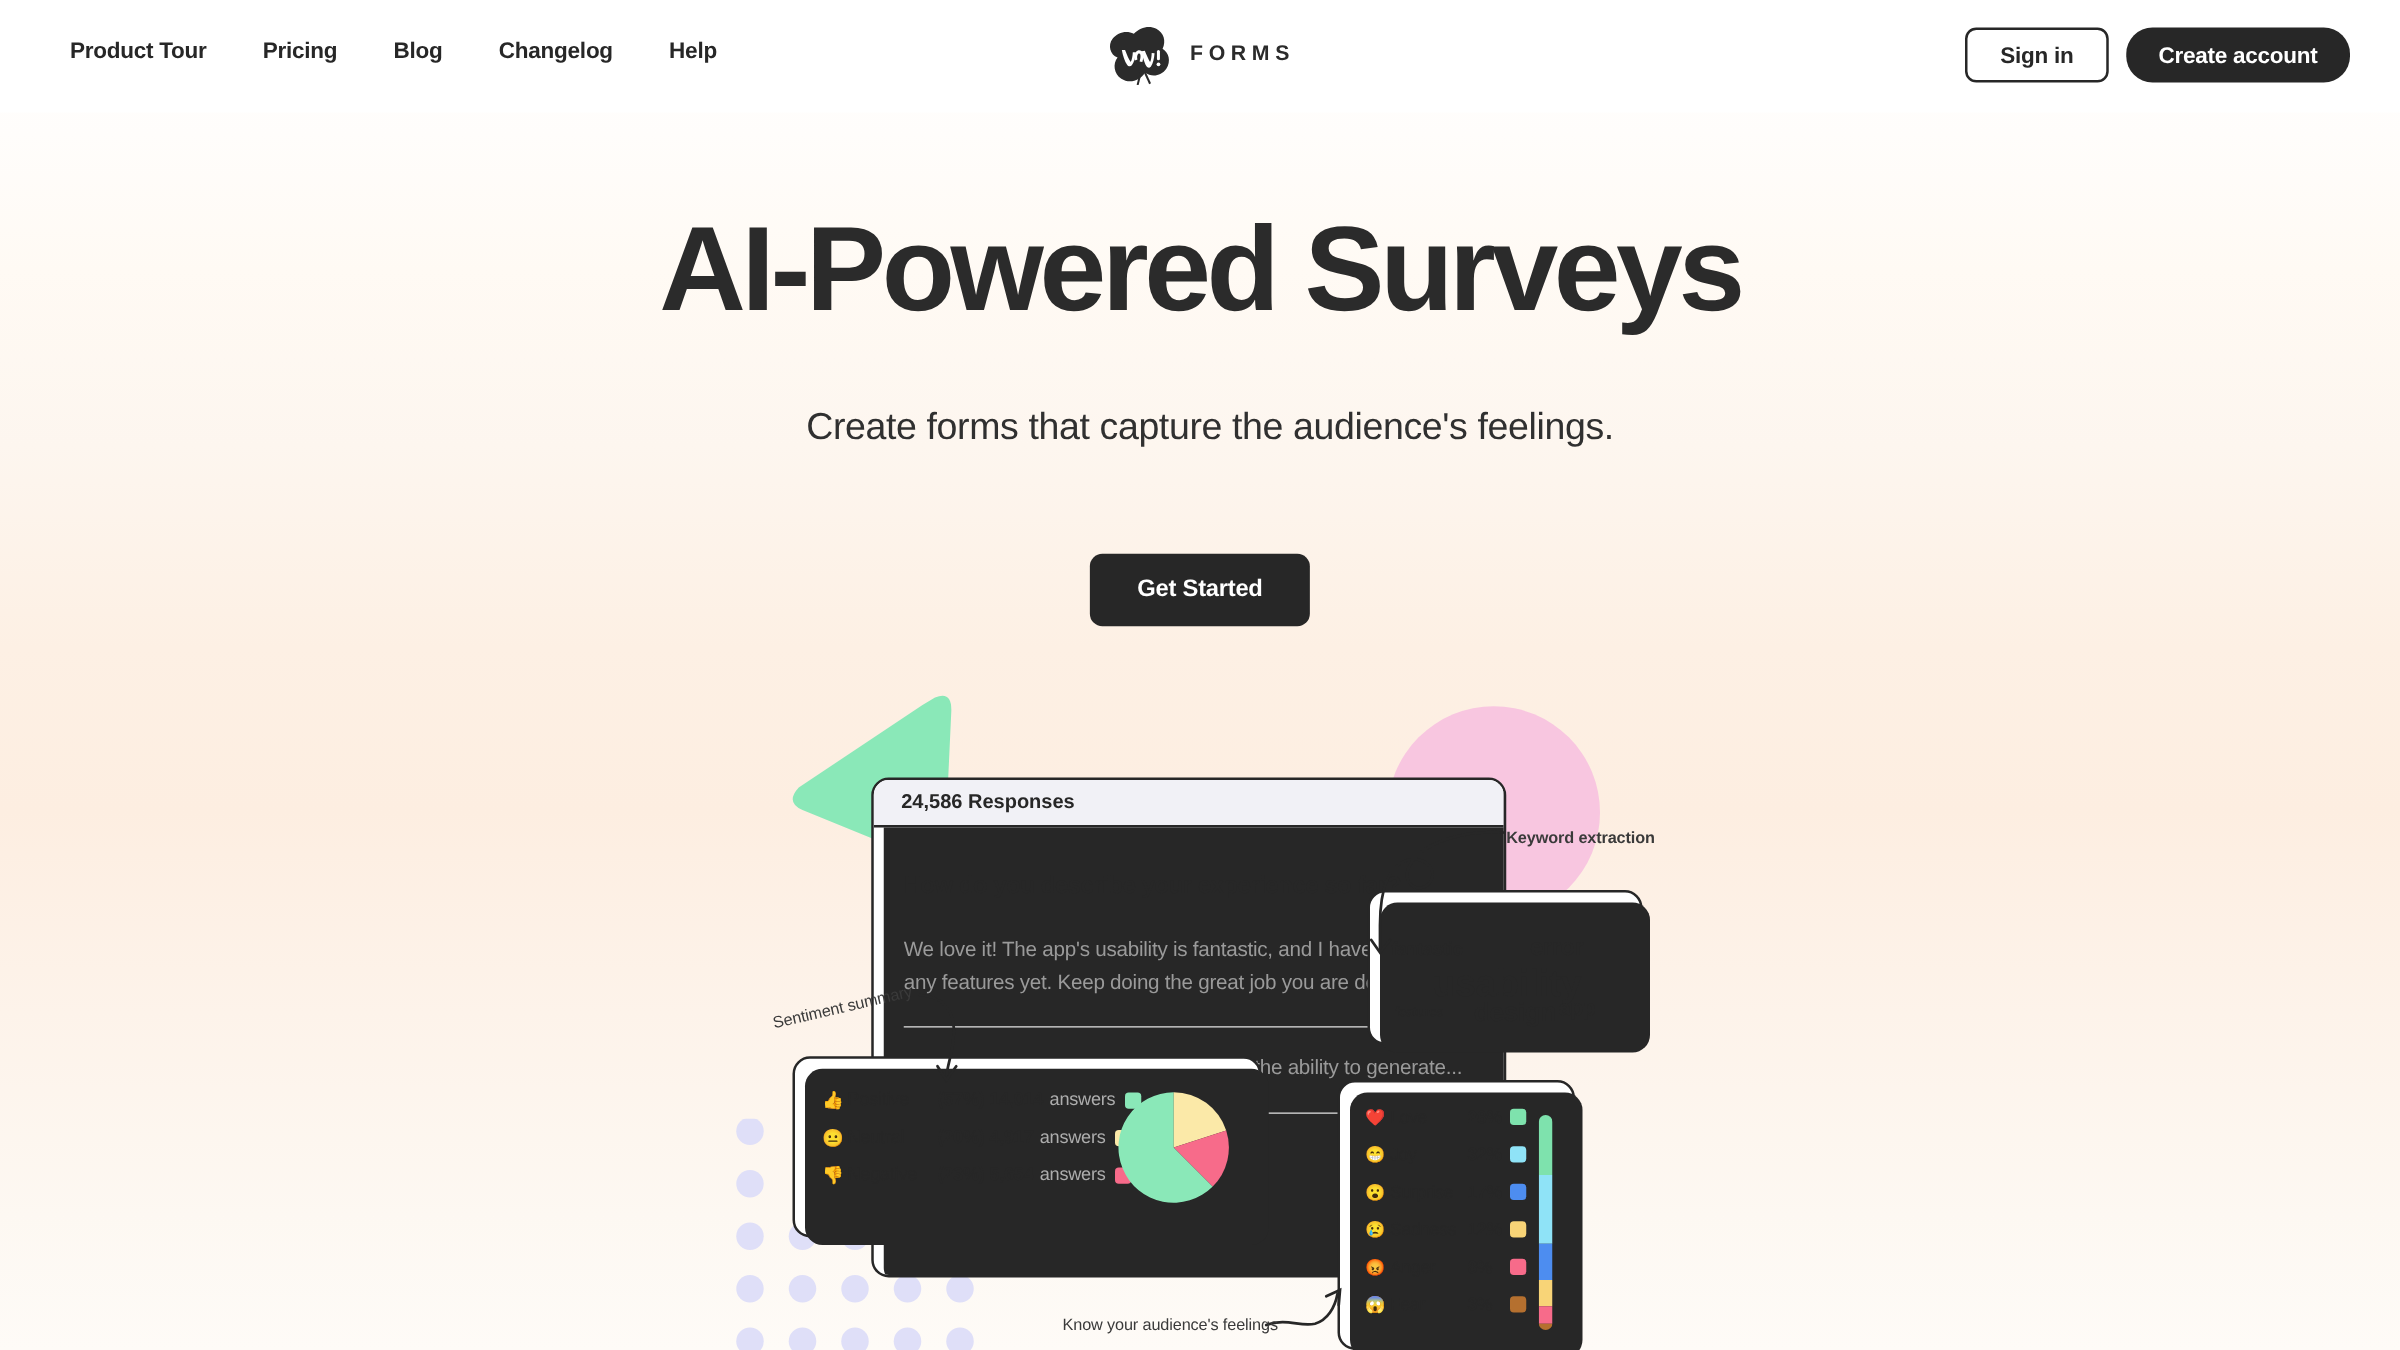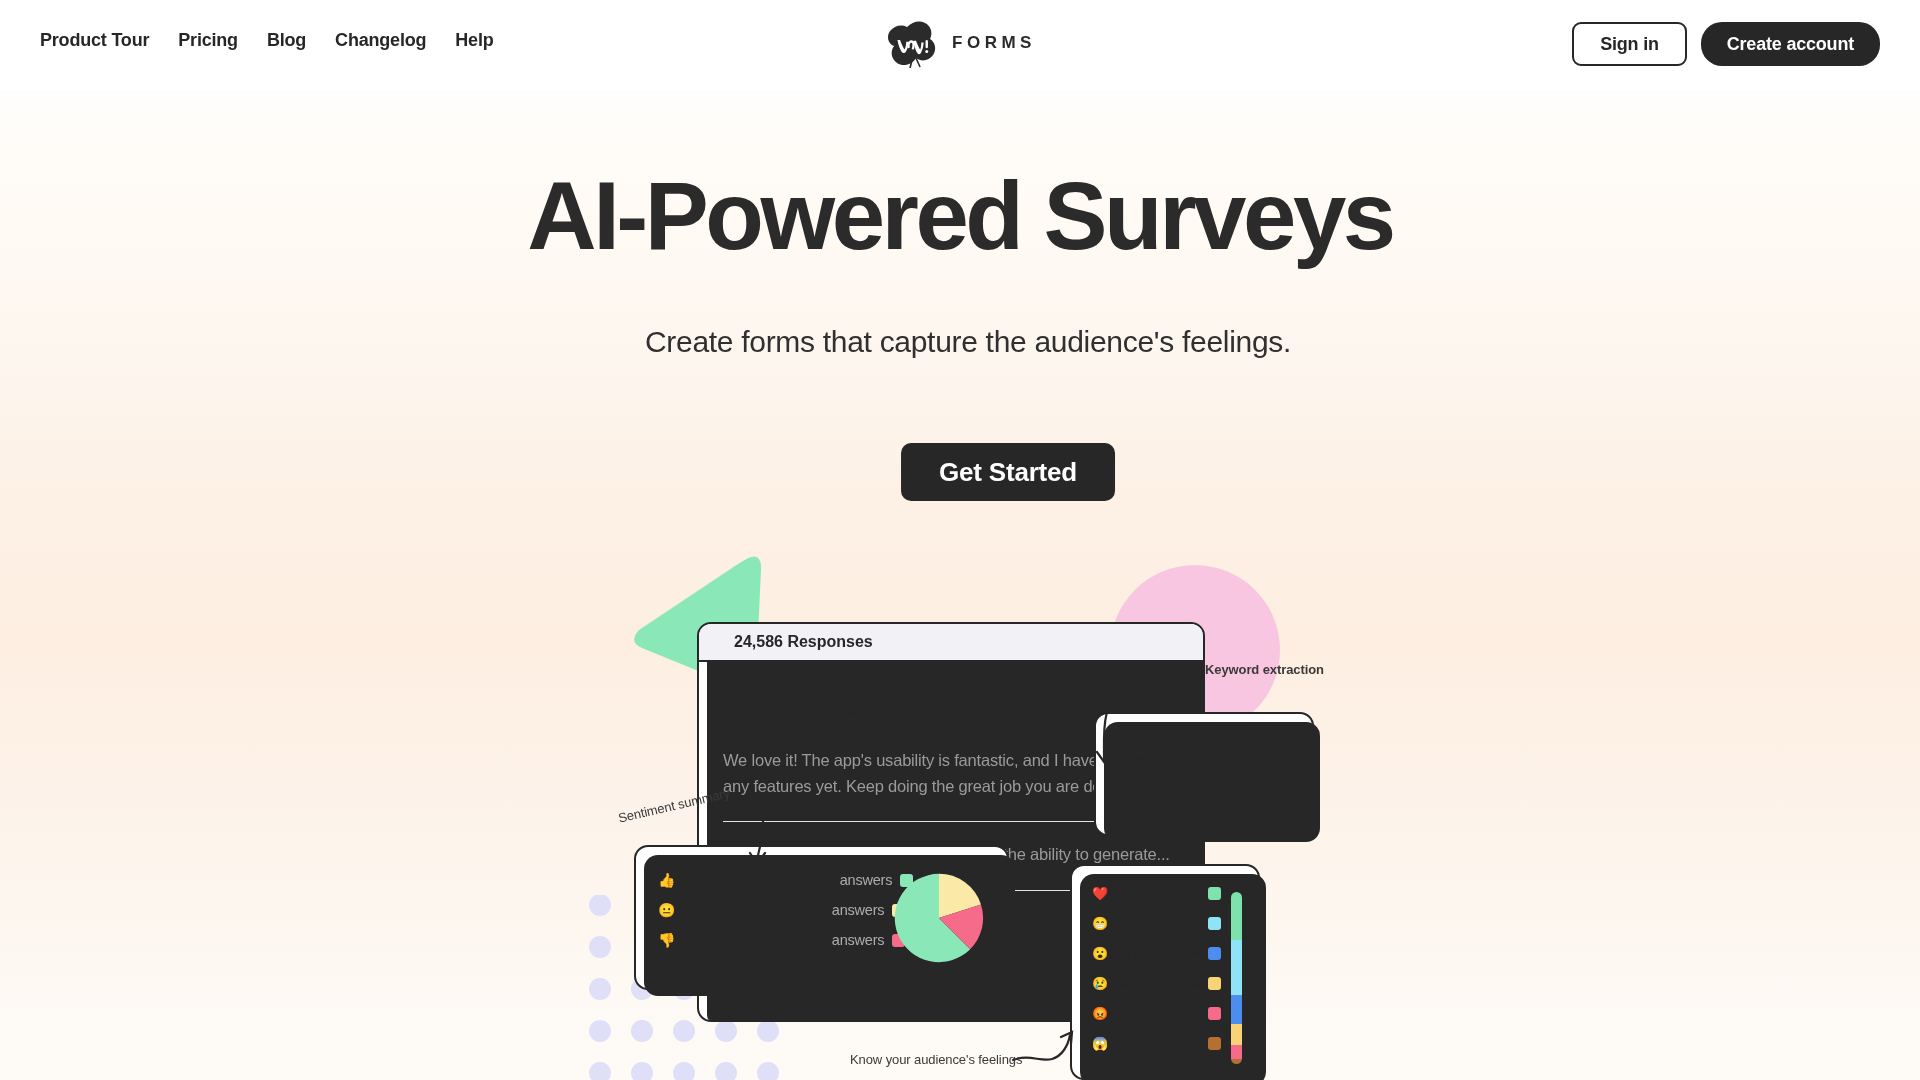--- a/index.html
+++ b/index.html
@@ -33,20 +33,21 @@
     z-index: 60;
   }
   .nav {
     position: absolute; left: 40px; top: 30px;
     display: flex; align-items: center; gap: 29px;
   }
   .nav a {
     font-size: 18px; font-weight: bold; color: #272727;
     text-decoration: none; letter-spacing: -0.2px;
     white-space: nowrap;
+    margin-left: 16px;
   }
   .logo {
     position: absolute; left: 50%; top: 18px;
     transform: translateX(-50%);
     display: flex; align-items: center; gap: 12px;
   }
   .logo-mark { width: 56px; height: 50px; display: block; }
   .logo-text {
     font-size: 17px; font-weight: bold; color: #2b2b2b;
     letter-spacing: 4.5px;
@@ -88,23 +89,23 @@
     letter-spacing: -0.3px;
     padding-left: 16px;
   }
   .btn-get-started {
     position: absolute; top: 443px; left: 50%;
     transform: translateX(-50%);
     height: 58px; padding: 0 38px;
     display: flex; align-items: center; justify-content: center;
     background: #272727; color: #ffffff;
     border: none; border-radius: 10px;
-    font-size: 26px; font-weight: bold;
+    font-size: 19px; font-weight: bold;
     font-family: "Liberation Sans", sans-serif;
-    cursor: pointer; letter-spacing: -0.2px; margin-left: 48px;
+    cursor: pointer; letter-spacing: -0.2px;
   }
 
   
   .illo { position: absolute; top: 0; left: 0; width: 1920px; height: 1080px; }
   .shape-triangle { position: absolute; left: 630px; top: 550px; z-index: 1; }
   .shape-ellipse {
     position: absolute; left: 1110px; top: 565px;
     width: 170px; height: 170px; border-radius: 50%;
     background: #f8c6e0; z-index: 1;
   }
@@ -121,21 +122,21 @@
   }
 
   
   .survey-card {
     left: 697px; top: 622px; width: 508px; height: 400px;
     z-index: 10; overflow: hidden;
   }
   .survey-head {
     height: 38px; background: #f1f1f6;
     border-bottom: 2px solid #272727;
-    display: flex; align-items: center; padding-left: 35px;
+    display: flex; align-items: center; padding-left: 22px;
     font-size: 16px; font-weight: bold; color: #272727;
   }
   .survey-body { padding: 36px 24px 0 24px; }
   .survey-q {
     font-size: 19px; font-weight: bold; color: #272727;
     letter-spacing: -0.3px; margin-bottom: 28px;
   }
   .survey-a {
     font-size: 16.5px; color: #9a9a9a; line-height: 1.55;
     letter-spacing: -0.2px;

